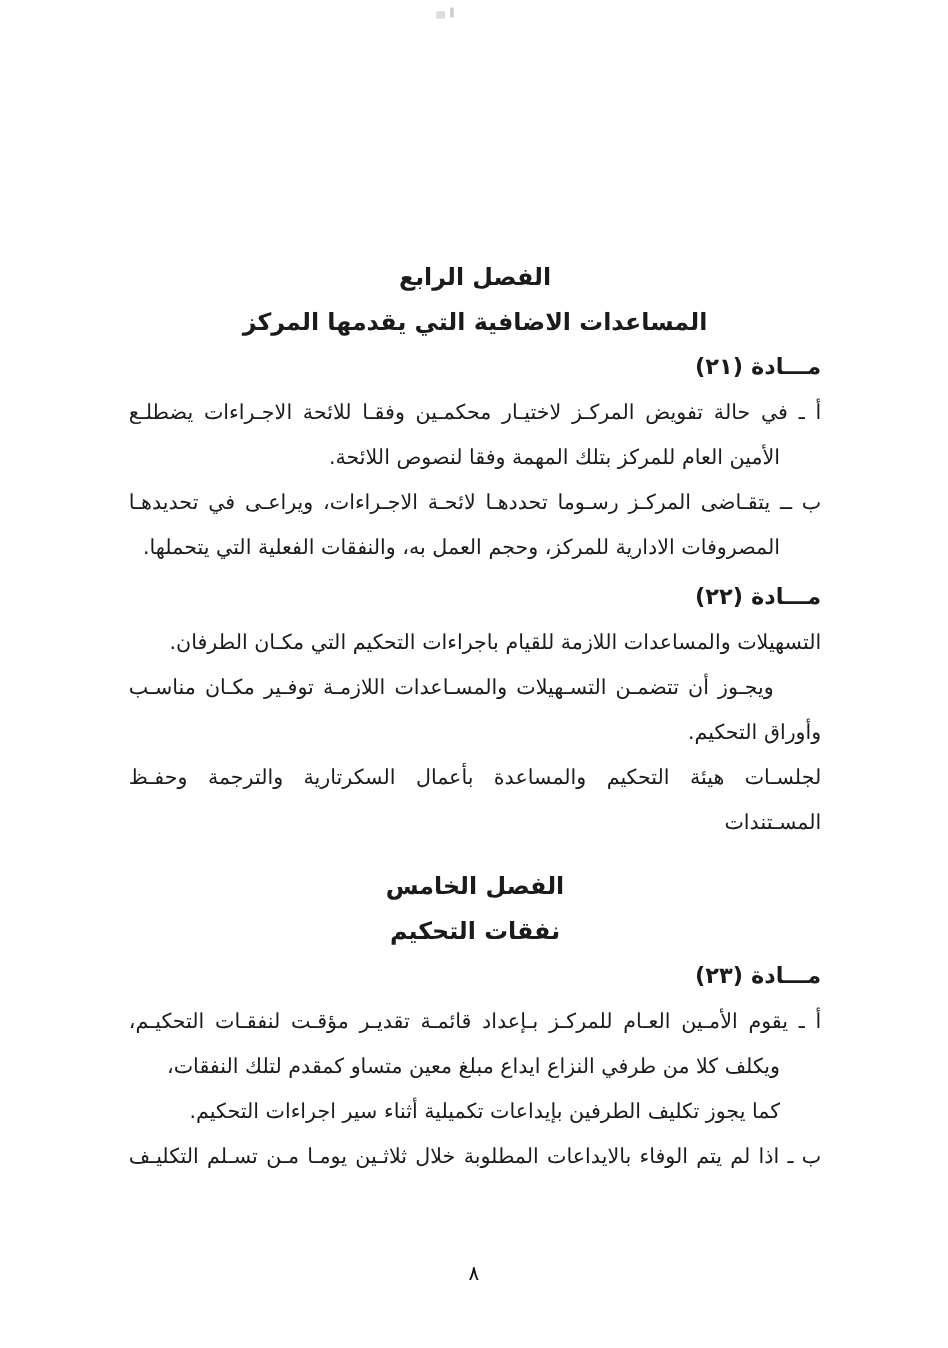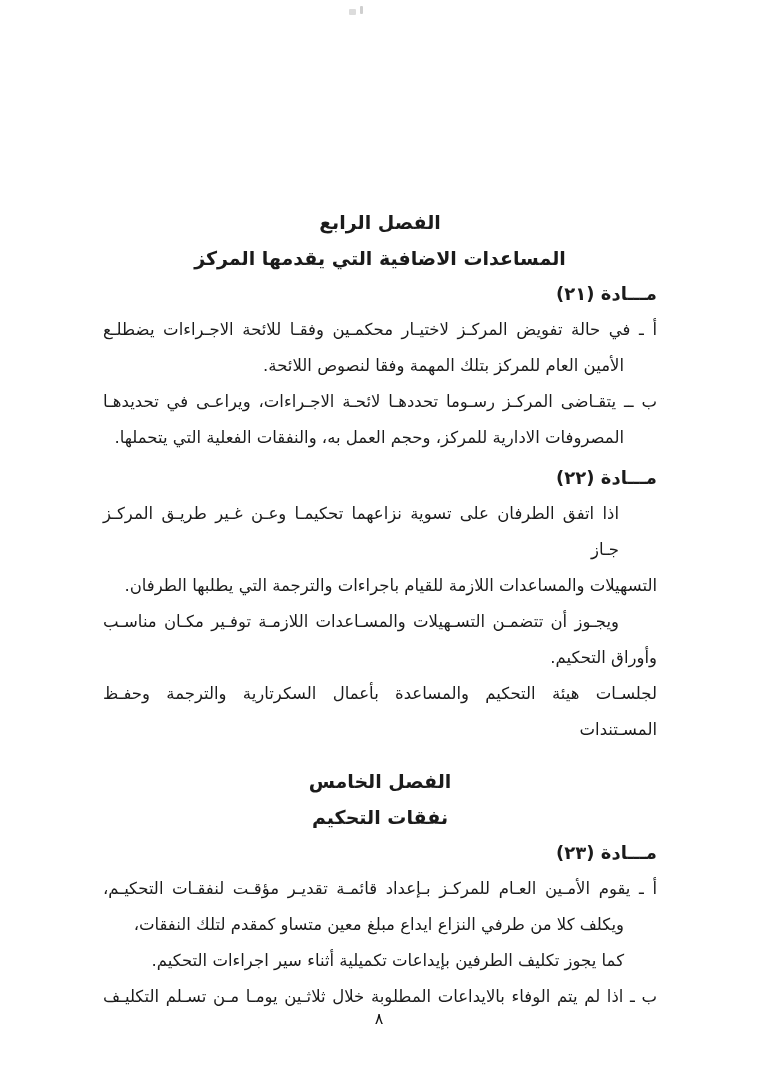--- a/index.html
+++ b/index.html
@@ -93,22 +93,21 @@
     <h4 class="article-heading">مـــادة (٢١)</h4>
 
     <div class="line justify"><span class="marker">أ ـ</span> <span>في حالة تفويض المركـز لاختيـار محكمـين وفقـا للائحة الاجـراءات يضطلـع</span></div>
     <div class="line cont">الأمين العام للمركز بتلك المهمة وفقا لنصوص اللائحة.</div>
 
     <div class="line justify"><span class="marker">ب ــ</span> <span>يتقـاضى المركـز رسـوما تحددهـا لائحـة الاجـراءات، ويراعـى في تحديدهـا</span></div>
     <div class="line cont">المصروفات الادارية للمركز، وحجم العمل به، والنفقات الفعلية التي يتحملها.</div>
 
     <h4 class="article-heading a22-heading">مـــادة (٢٢)</h4>
 
-    <div class="line justify pindent">اذا اتفق الطرفان على تسوية نزاعهما تحكيمـا وعـن غـير طريـق المركـز جـاز</div>
-    <div class="line">التسهيلات والمساعدات اللازمة للقيام باجراءات والترجمة التي يطلبها الطرفان.</div>
+    <div class="line">التسهيلات والمساعدات اللازمة للقيام باجراءات التحكيم التي مكـان الطرفان.</div>
 
     <div class="line justify pindent">ويجـوز أن تتضمـن التسـهيلات والمسـاعدات اللازمـة توفـير مكـان مناسـب</div>
     <div class="line">وأوراق التحكيم.</div>
     <div class="line justify">لجلسـات هيئة التحكيم والمساعدة بأعمال السكرتارية والترجمة وحفـظ المسـتندات</div>
 
     <h2 class="chapter-title ch5-title">الفصل الخامس</h2>
     <h3 class="chapter-subtitle">نفقات التحكيم</h3>
 
     <h4 class="article-heading">مـــادة (٢٣)</h4>
 

